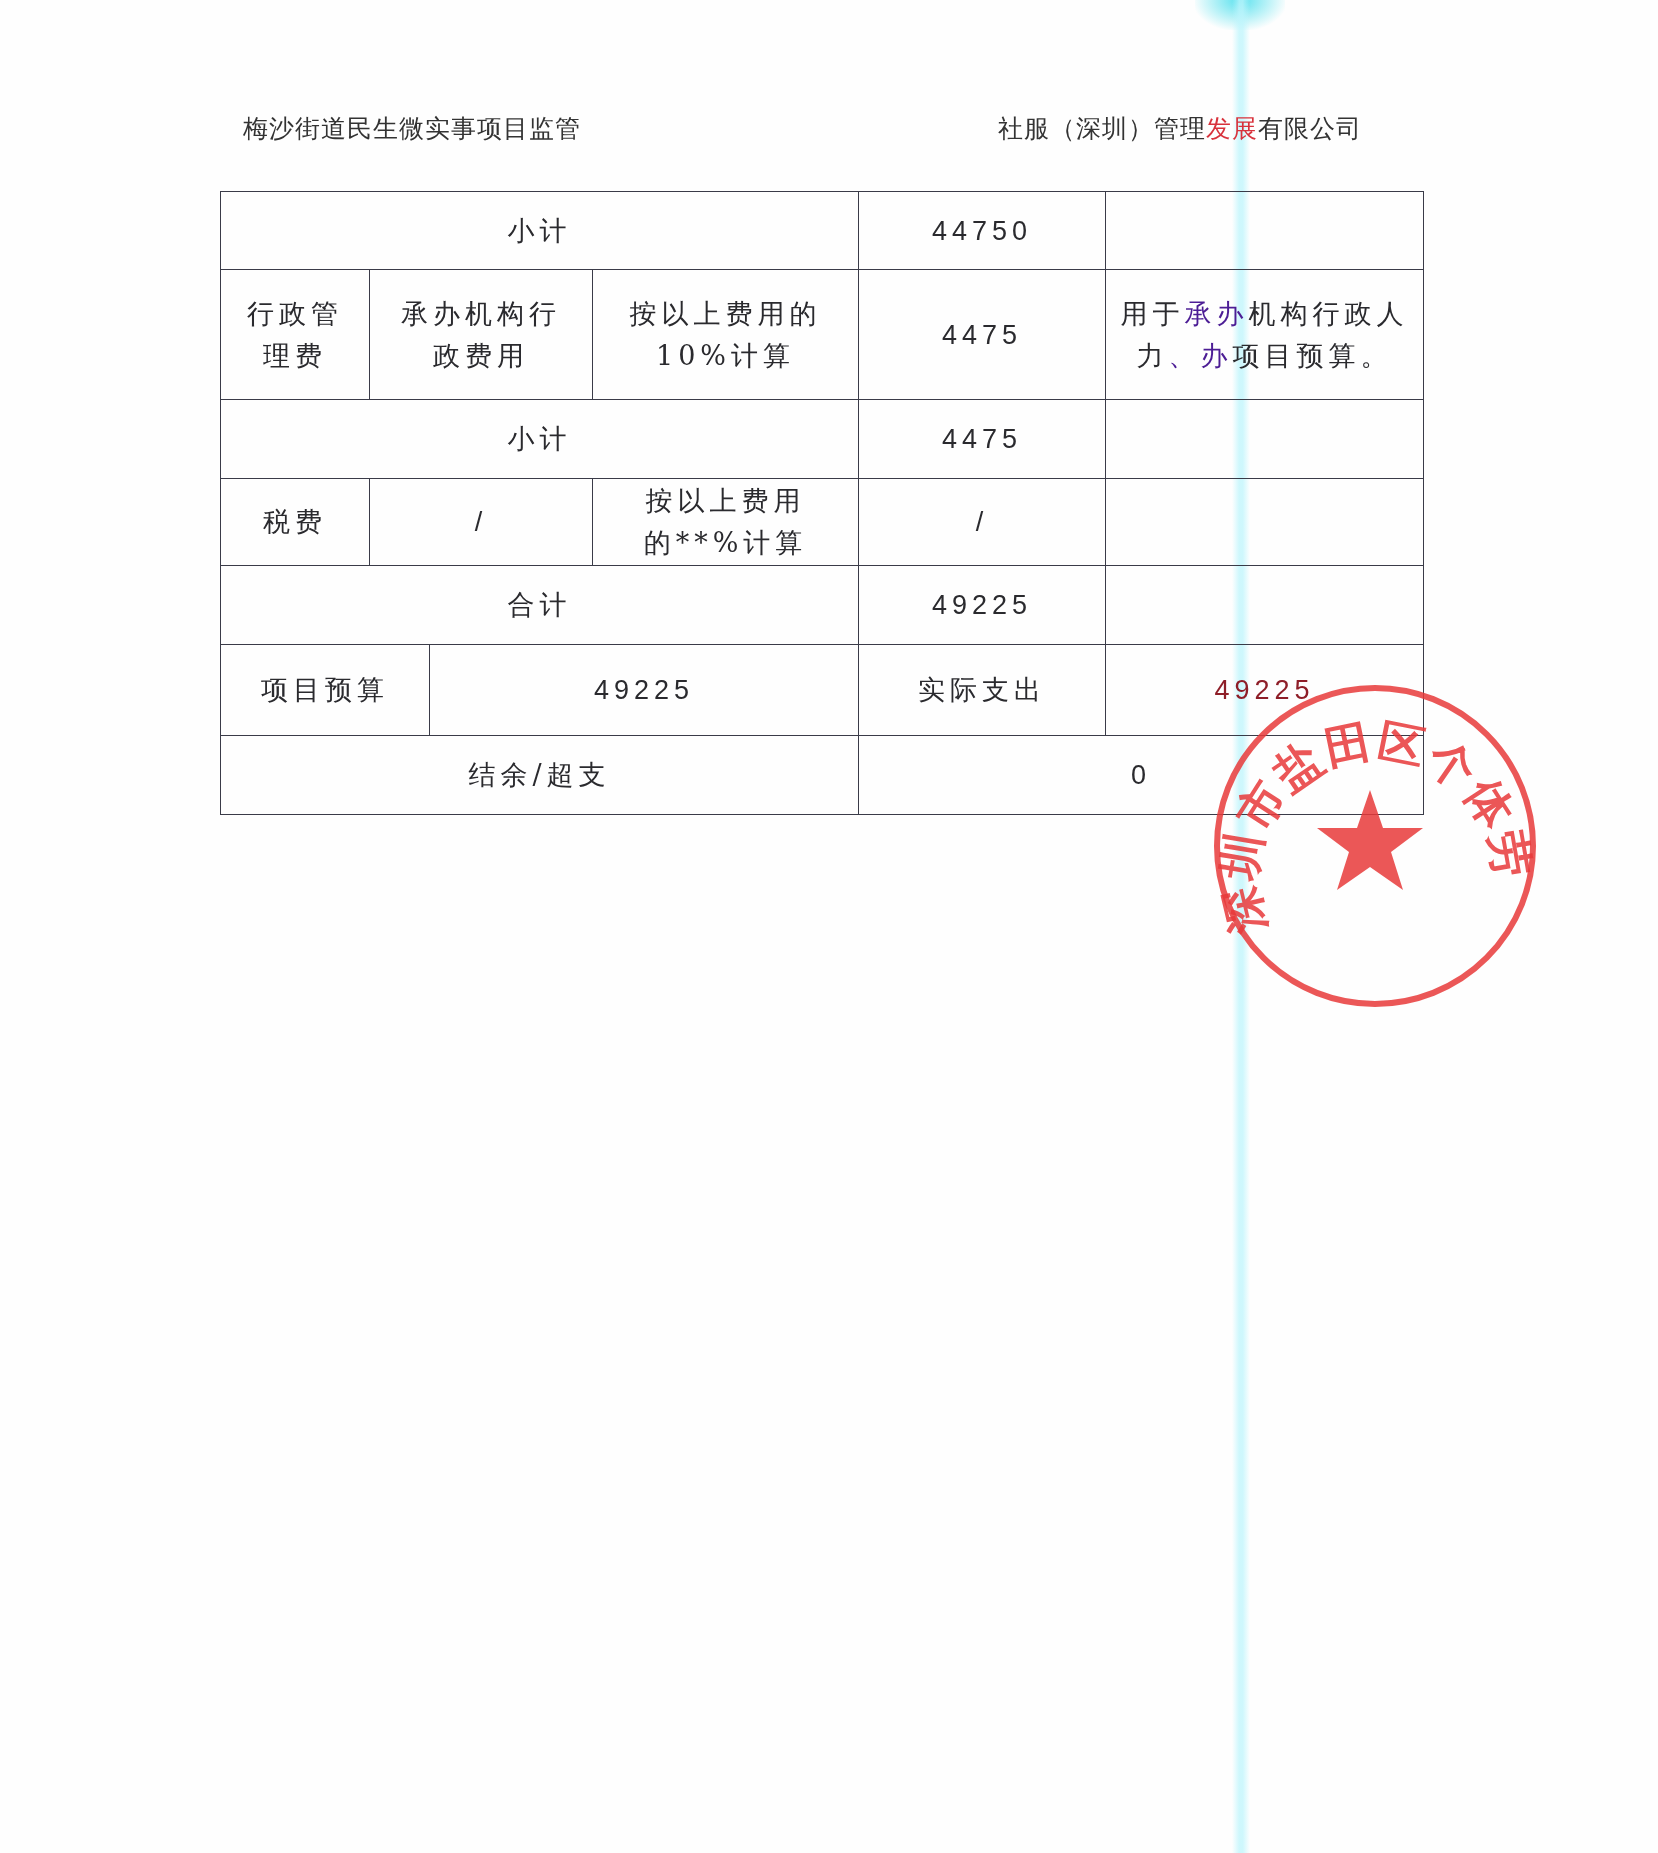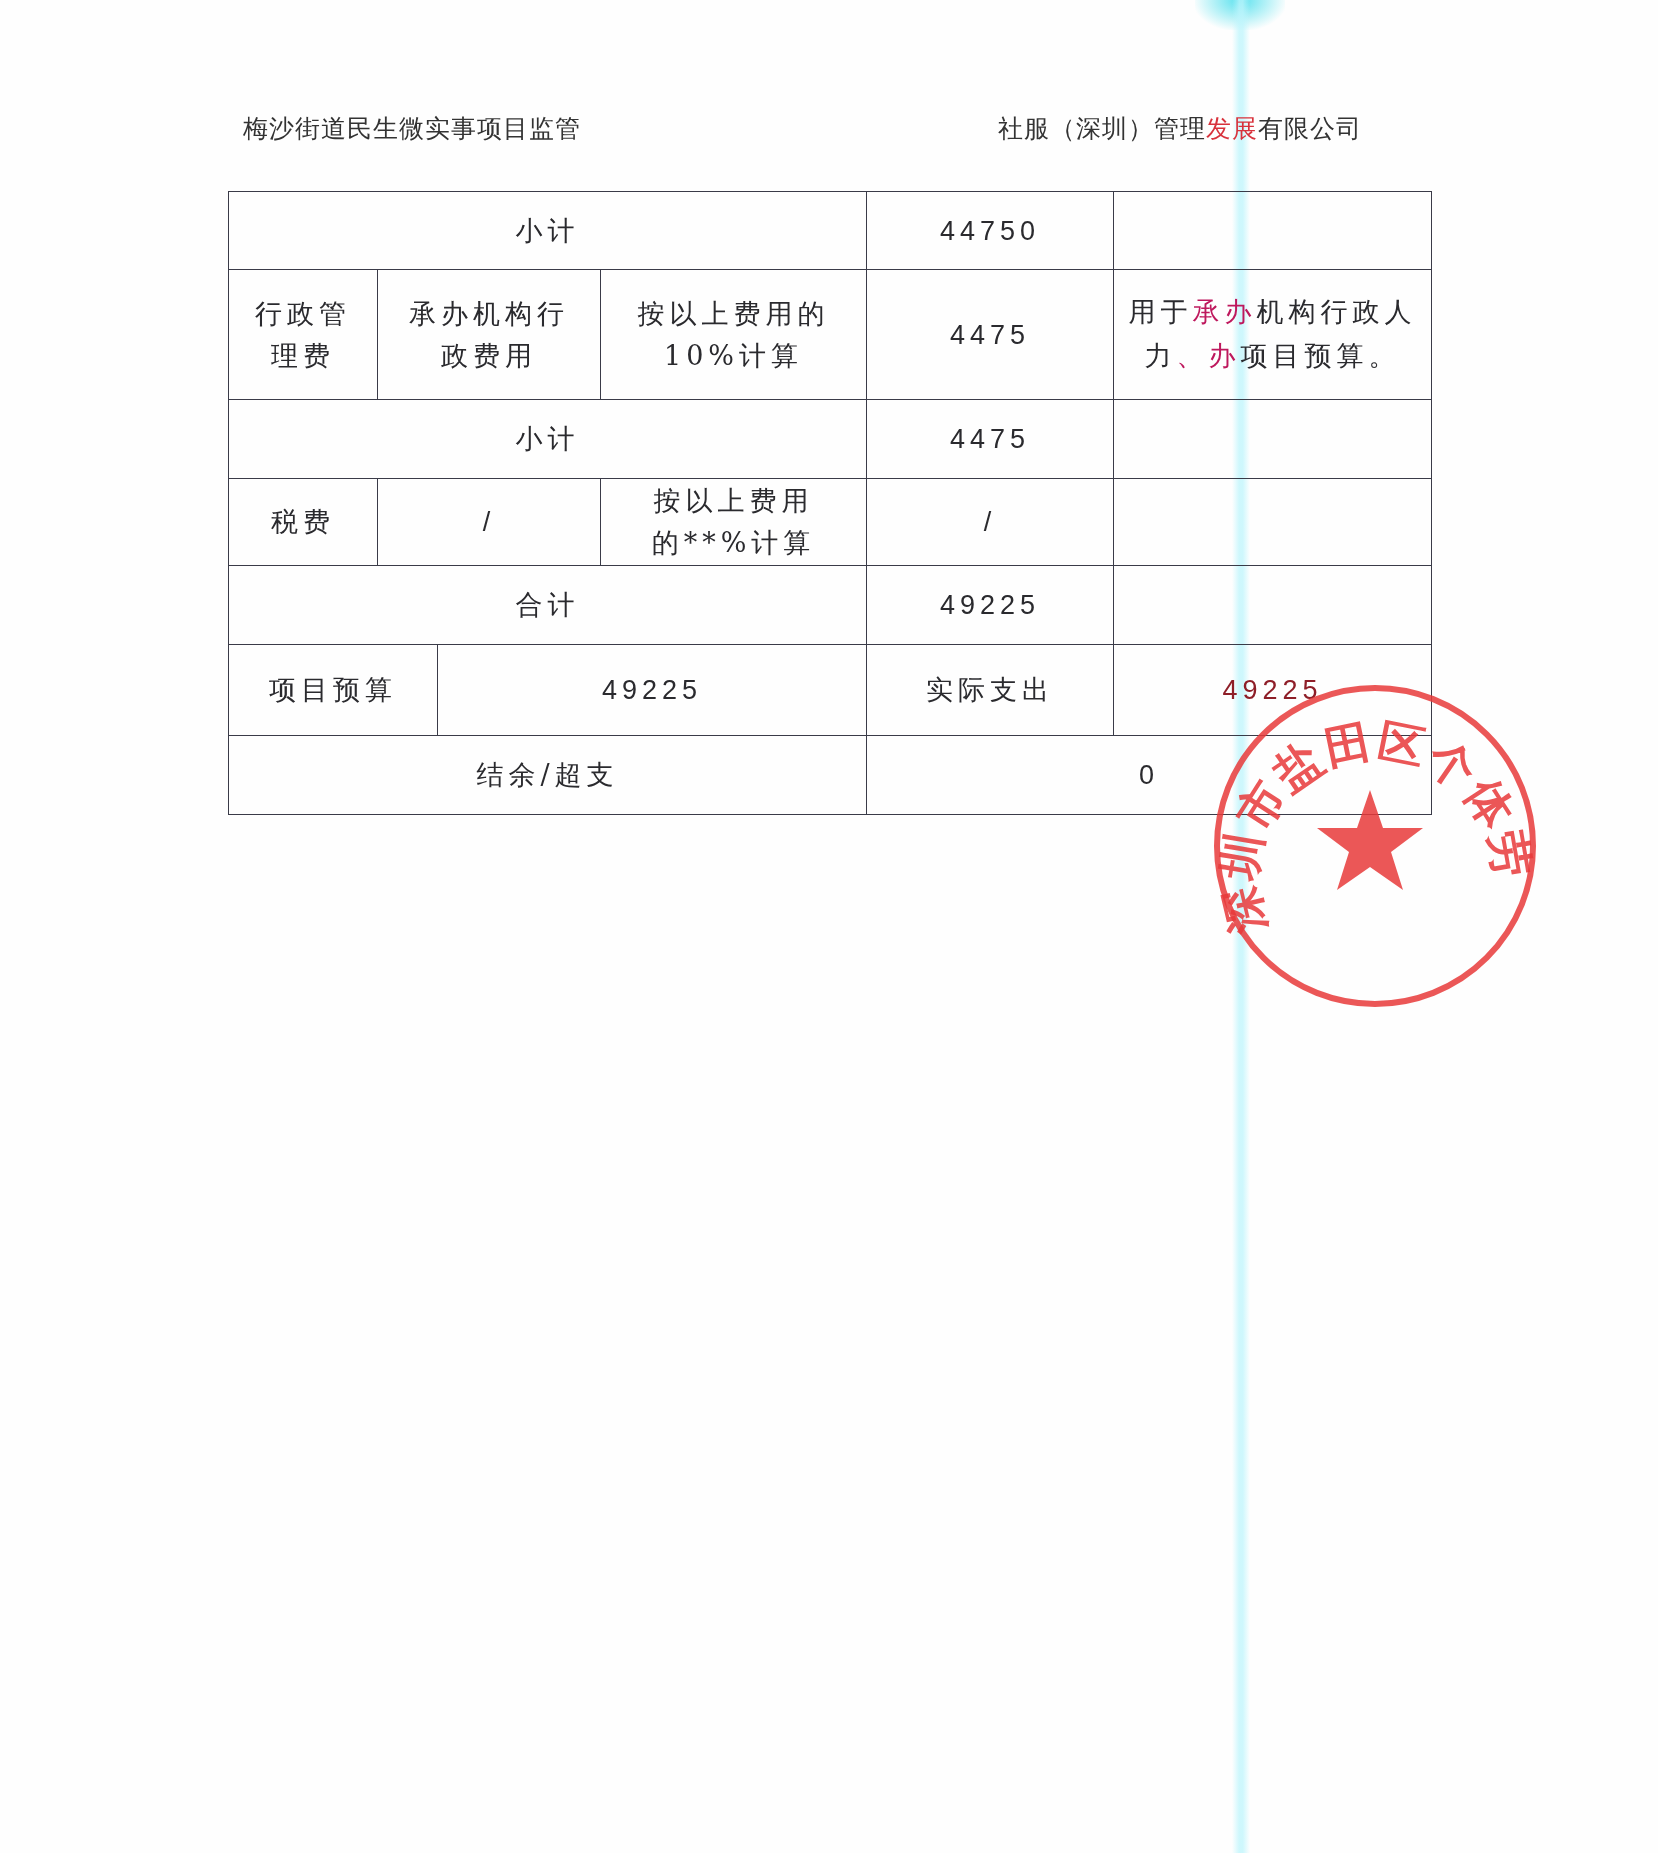--- a/index.html
+++ b/index.html
@@ -9,31 +9,31 @@
   }
   .header-left, .header-right {
     position:absolute; top:112px; font-size:25px; letter-spacing:1px; color:#333;
     font-family: Liberation Sans, sans-serif;
   }
   .header-left { left:243px; }
   .header-right { left:958px;margin-left:40px; }
   .hl-red { color:#d8323c; }
 
   table.budget {
-    position:absolute; left:228px; top:191px; width:1203px;
+    position:absolute; left:220px; top:191px; width:1203px;
     border-collapse:collapse; table-layout:fixed;
     font-family: "DejaVu Serif", serif;
   }
   table.budget td {
     border:1.5px solid #3a3b48; text-align:center; vertical-align:middle;
     font-size:27px; letter-spacing:5px; line-height:42px; padding:0 8px;
   }
   td.num { font-family:"Liberation Sans", sans-serif; letter-spacing:0; font-size:28px; }
   td.note { text-align:left; padding:0 12px; line-height:43px; }
-  .red { color:#be185d;font-family:Liberation Mono, monospace; }
+  .red { color:#4c1d95; }
   .dark-red { color:#8e1e28; }
 
   .streak {
     position:absolute; left:1232px; top:0; width:18px; height:1853px;
     background:linear-gradient(90deg, rgba(210,250,255,0) 0%, rgba(190,245,252,0.75) 40%, rgba(190,245,252,0.75) 60%, rgba(210,250,255,0) 100%);
   }
   .streak-top {
     position:absolute; left:1195px; top:0; width:90px; height:30px;
     background:radial-gradient(ellipse at 50% 0%, rgba(60,220,235,0.85), rgba(200,248,252,0) 75%);
   }

